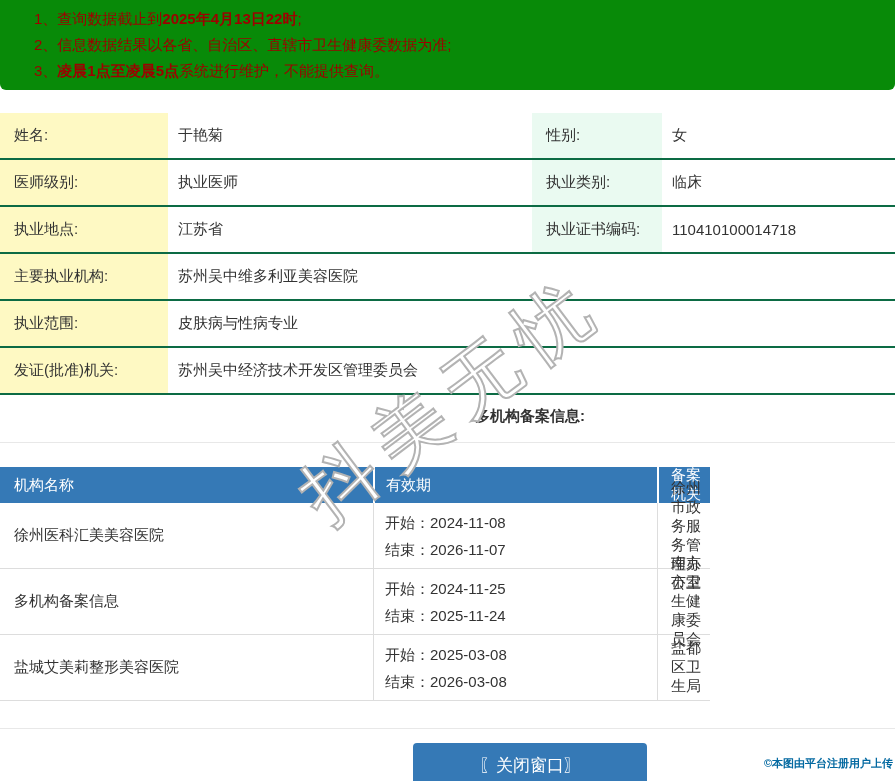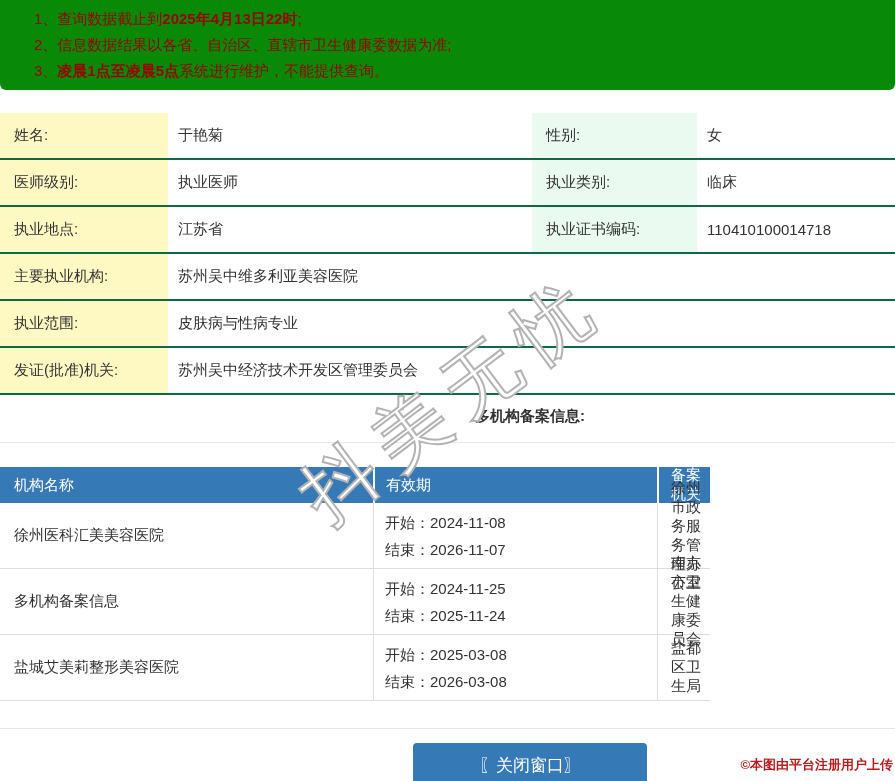--- a/index.html
+++ b/index.html
@@ -20,21 +20,21 @@
   }
   .banner .line b{font-weight:bold;}
   
   .profile{position:absolute;left:0;top:113px;width:895px;}
   .p-row{
     display:flex;height:45px;border-bottom:2px solid #0c6b44;
     font-size:15px;align-items:stretch;
   }
   .p-cell{display:flex;align-items:center;box-sizing:border-box;}
   .p-label{width:168px;background:#fef9c3;padding-left:14px;flex:none;}
-  .p-label2{width:165px;background:#eafaf1;padding-left:14px;flex:none;}
+  .p-label2{width:130px;background:#eafaf1;padding-left:14px;flex:none;}
   .p-val1{width:364px;padding-left:10px;flex:none;}
   .p-val2{flex:1;padding-left:10px;}
   .p-valwide{flex:1;padding-left:10px;}
   
   .section-title{
     position:absolute;top:407px;left:530px;transform:translateX(-50%);
     font-size:15px;font-weight:bold;color:#333;white-space:nowrap;
   }
   .hairline{position:absolute;left:0;width:895px;height:1px;background:#e8e8e8;}
   
@@ -59,22 +59,22 @@
     text-align:center;padding:0;
   }
   
   .center-watermark{
     position:absolute;left:188px;top:352px;width:520px;height:86px;
     text-align:center;font-size:74px;letter-spacing:14px;
     color:#ffffff;-webkit-text-stroke:2px #b3b3b3;
     transform:rotate(-37deg);z-index:5;pointer-events:none;white-space:nowrap;
   }
   .credit-watermark{
-    position:absolute;right:2px;top:756px;font-size:13px;font-weight:bold;
-    color:#b91c1c;z-index:6;pointer-events:none;white-space:nowrap;
+    position:absolute;right:2px;top:756px;font-size:11px;font-weight:bold;
+    color:#0369a1;z-index:6;pointer-events:none;white-space:nowrap;
     text-shadow:-1px -1px 0 #fff,1px -1px 0 #fff,-1px 1px 0 #fff,1px 1px 0 #fff,
                  0 1px 0 #fff,0 -1px 0 #fff,1px 0 0 #fff,-1px 0 0 #fff;
   }
 </style>
 </head>
 <body>
 
 <div class="banner">
   <div class="line"><span>1、</span><span>查询数据截止到</span><b>2025年4月13日22时</b><span>;</span></div>
   <div class="line"><span>2、</span><span>信息数据结果以各省、自治区、直辖市卫生健康委数据为准;</span><b></b><span></span></div>

